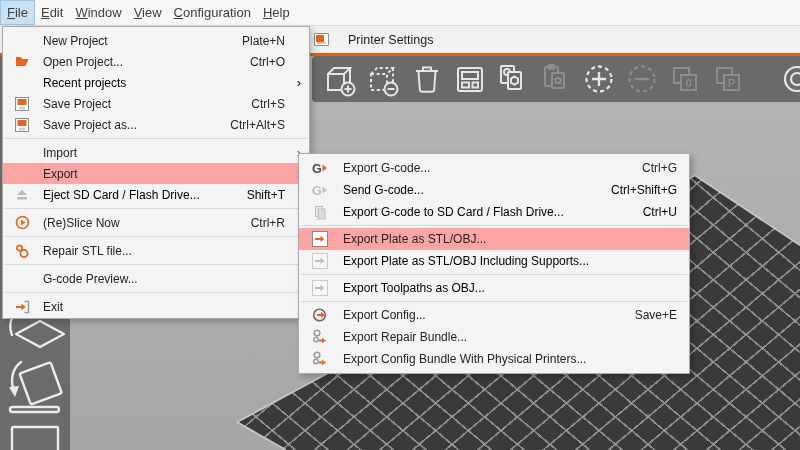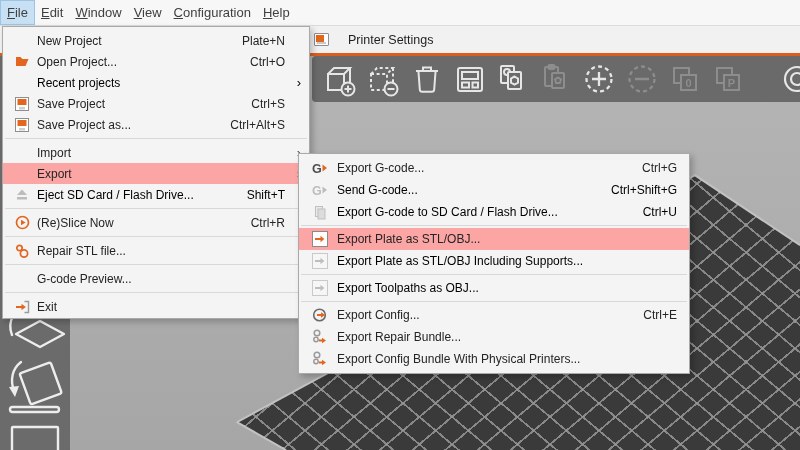--- a/index.html
+++ b/index.html
@@ -54,21 +54,21 @@
   .menu { position:absolute; background:#f4f4f4; border:1px solid #a9a9a9;
           box-shadow:3px 3px 6px rgba(0,0,0,.22); z-index:40; padding:3px 0 2px 0; font-size:12px; color:#242424; }
   .filemenu { left:2px; top:26px; width:308px; height:293px; }
   .submenu  { left:298px; top:153px; width:392px; height:221px; z-index:45; }
   .mrow { display:flex; align-items:center; height:21px; padding:0 8px 0 6px; }
   .submenu .mrow { height:22px; }
   .mrow.hl { background:#fca5a5; }
   .mrow.dis .mlabel, .mrow.dis .mshort, .mrow.dis .marrow { color:#000000; }
   .mico { width:26px; flex:0 0 auto; display:flex; align-items:center; justify-content:center; }
   .submenu .mico { width:30px; }
-  .mlabel { margin-left:2px; white-space:nowrap; }
+  .mlabel { margin-left:8px; white-space:nowrap; }
   .mshort { margin-left:auto; padding-right:4px; white-space:nowrap; }
   .marrow { width:12px; text-align:right; font-size:13px; color:#4c4c4c; }
   .msep { height:1px; background:#d8d8d8; margin:3px 2px; }
   .submenu .msep { margin:2px 2px; }
 </style>
 </head>
 <body>
 
 <div class="viewport">
   <div class="plate"></div>
@@ -417,21 +417,21 @@
 
   <div class="mrow">
     <span class="mico">
       <svg width="16" height="16" viewBox="0 0 16 16">
           <circle cx="7.5" cy="8" r="5.8" fill="none" stroke="#6a6a6a" stroke-width="1.6"></circle>
           <line x1="5" y1="8" x2="10" y2="8" stroke="#e2661f" stroke-width="2"></line>
           <path d="M9 5.3 L13.2 8 L9 10.7 z" fill="#e2661f"></path>
         </svg>
     </span>
     <span class="mlabel">Export Config...</span>
-    <span class="mshort">Ctrl+E</span>
+    <span class="mshort">Save+E</span>
   </div>
 
   <div class="mrow">
     <span class="mico">
       <svg width="16" height="16" viewBox="0 0 16 16">
           <circle cx="5" cy="4" r="2.8" fill="none" stroke="#9a9a9a" stroke-width="1.5"></circle>
           <circle cx="4" cy="10.5" r="2.2" fill="none" stroke="#9a9a9a" stroke-width="1.5"></circle>
           <line x1="7" y1="11.5" x2="11" y2="11.5" stroke="#e2661f" stroke-width="2"></line>
           <path d="M10 8.8 L14 11.5 L10 14.2 z" fill="#e2661f"></path>
         </svg>

